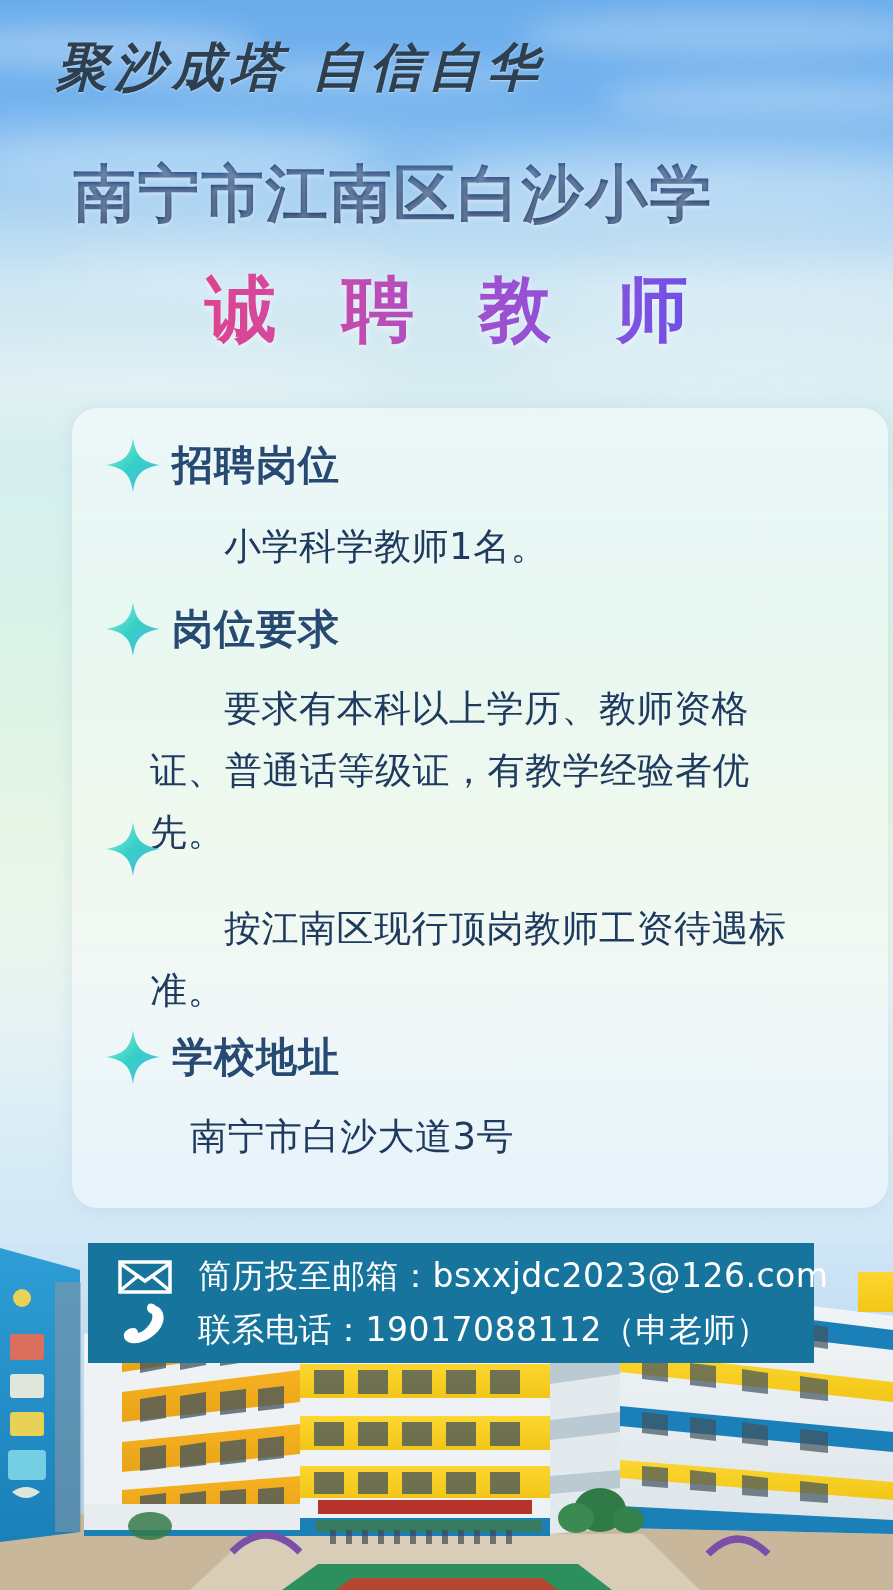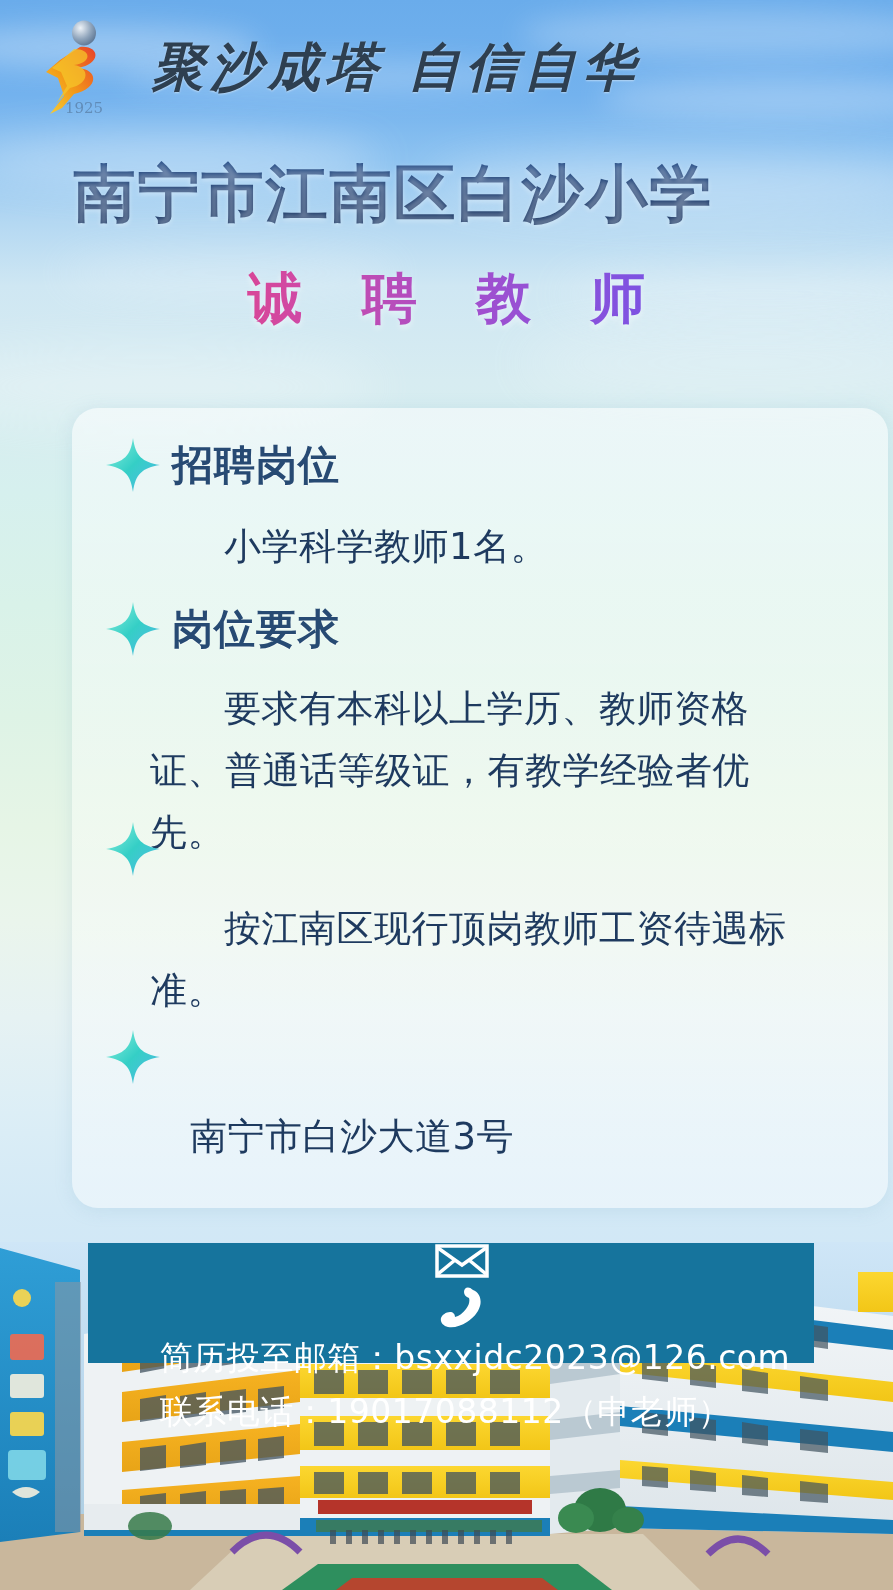--- a/index.html
+++ b/index.html
@@ -73,21 +73,21 @@
     -webkit-background-clip:text; background-clip:text;
     -webkit-text-fill-color:transparent;
     text-shadow:0 2px 5px rgba(255,255,255,.35);
   }
 
   
   #headline {
     position:absolute; left:0; top:262px; width:893px;
     text-align:center; z-index:5;
     font-family:"DejaVu Sans","Liberation Sans",sans-serif;
-    font-size:55px; font-weight:700; letter-spacing:20px;
+    font-size:72px; font-weight:700; letter-spacing:20px;
     background:linear-gradient(90deg,
       #ef3b5c 0%, #e8407e 16%, #cf4aa6 34%,
       #a050cf 54%, #7d52e2 72%, #4b49e8 88%, #3a42e6 100%);
     -webkit-background-clip:text; background-clip:text;
     -webkit-text-fill-color:transparent;
     filter:drop-shadow(0 3px 3px rgba(255,255,255,.5));
     padding-left:20px;
   }
 
   
@@ -133,21 +133,21 @@
   #photo {
     position:absolute; left:0; bottom:0; width:893px; height:348px; z-index:2;
     overflow:hidden;
   }
   #photo .sky { position:absolute; inset:0; background:linear-gradient(180deg,#cfe6f7 0%,#bcd9ee 40%,#a8cade 100%); }
 
   
   #contact {
     position:absolute; left:88px; top:1243px; width:726px; height:120px;
     background:#16749d; z-index:6;
-    display:flex; align-items:center; padding-left:30px;flex-direction:column;
+    display:flex; align-items:center; padding-left:30px;
   }
   #contact-icons { display:flex; flex-direction:column; justify-content:center; gap:8px; width:62px; flex:none; }
   #contact-icons svg { display:block; }
   #contact-lines { margin-left:18px; }
   .cline {
     font-family:"DejaVu Sans","Liberation Sans",sans-serif;
     font-size:33px; line-height:54px; color:#ffffff; white-space:nowrap;
     letter-spacing:.5px;
   }
 </style>
@@ -161,40 +161,20 @@
   <div class="cloud c3"></div>
   <div class="cloud c4"></div>
   <div class="cloud c5"></div>
   <div class="cloud c6"></div>
   <div class="cloud c7"></div>
   <div class="cloud c8"></div>
   <div class="cloud c9"></div>
   <div class="cloud c10"></div>
 
   <div id="header">
-    <div id="logo">
-      <svg viewBox="0 0 96 104">
-        <defs>
-          <linearGradient id="gflame" x1="0" y1="1" x2="1" y2="0">
-            <stop offset="0%" stop-color="#f5d03a"></stop>
-            <stop offset="45%" stop-color="#f39a18"></stop>
-            <stop offset="100%" stop-color="#e8412a"></stop>
-          </linearGradient>
-          <radialGradient id="ghead" cx="35%" cy="30%" r="75%">
-            <stop offset="0%" stop-color="#eef3f8"></stop>
-            <stop offset="60%" stop-color="#8fa4bb"></stop>
-            <stop offset="100%" stop-color="#5d7694"></stop>
-          </radialGradient>
-        </defs>
-        <ellipse cx="50" cy="17" rx="12" ry="12.5" fill="url(#ghead)"></ellipse>
-        <path d="M46 31 C 66 29, 68 48, 44 52 C 64 53, 66 72, 40 78 L 28 92 L 16 98 L 30 80 L 24 62 L 12 56 L 26 44 Z" fill="url(#gflame)"></path>
-        <path d="M40 33 C 58 33, 58 47, 40 49 C 56 51, 56 68, 36 72 L 22 88 L 33 70 L 27 56 L 18 52 L 30 42 Z" fill="#f6c52a" opacity=".75"></path>
-        <text x="50" y="97" font-family="'DejaVu Serif',serif" font-size="15" fill="#4d6a8c" opacity=".55" text-anchor="middle">1925</text>
-      </svg>
-    </div>
     <div id="motto">聚沙成塔 自信自华</div>
   </div>
 
   <div id="school-name">南宁市江南区白沙小学</div>
 
   <div id="headline">诚 聘 教 师</div>
 
   <div id="card">
 
     <div class="section" id="sec-0">
@@ -260,20 +240,21 @@
             <defs>
               <linearGradient id="gsp3" x1="0" y1="0" x2="1" y2="1">
                 <stop offset="0%" stop-color="#8ef0dd"></stop>
                 <stop offset="50%" stop-color="#35cfc6"></stop>
                 <stop offset="100%" stop-color="#53b6e8"></stop>
               </linearGradient>
             </defs>
             <path d="M29 2 C31.5 20 38 26 56 29 C38 32 31.5 38 29 56 C26.5 38 20 32 2 29 C20 26 26.5 20 29 2 Z" fill="url(#gsp3)"></path>
           </svg>
         </span>
+        <span class="sec-title">学校地址</span>
       </div>
       <div class="sec-body">南宁市白沙大道3号</div>
     </div>
 
   </div>
 
   <div id="photo">
     <div class="sky"></div>
     <svg viewBox="0 0 893 348" width="893" height="348" style="position:absolute;inset:0;">
       <defs>

